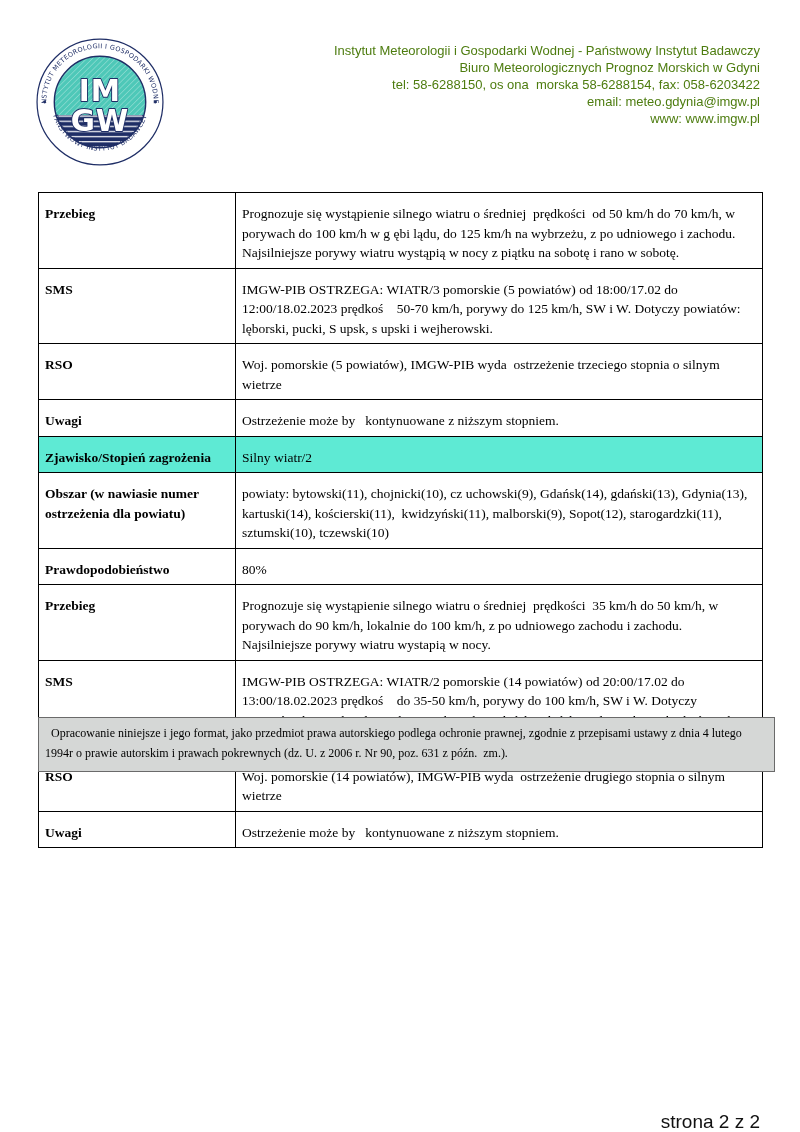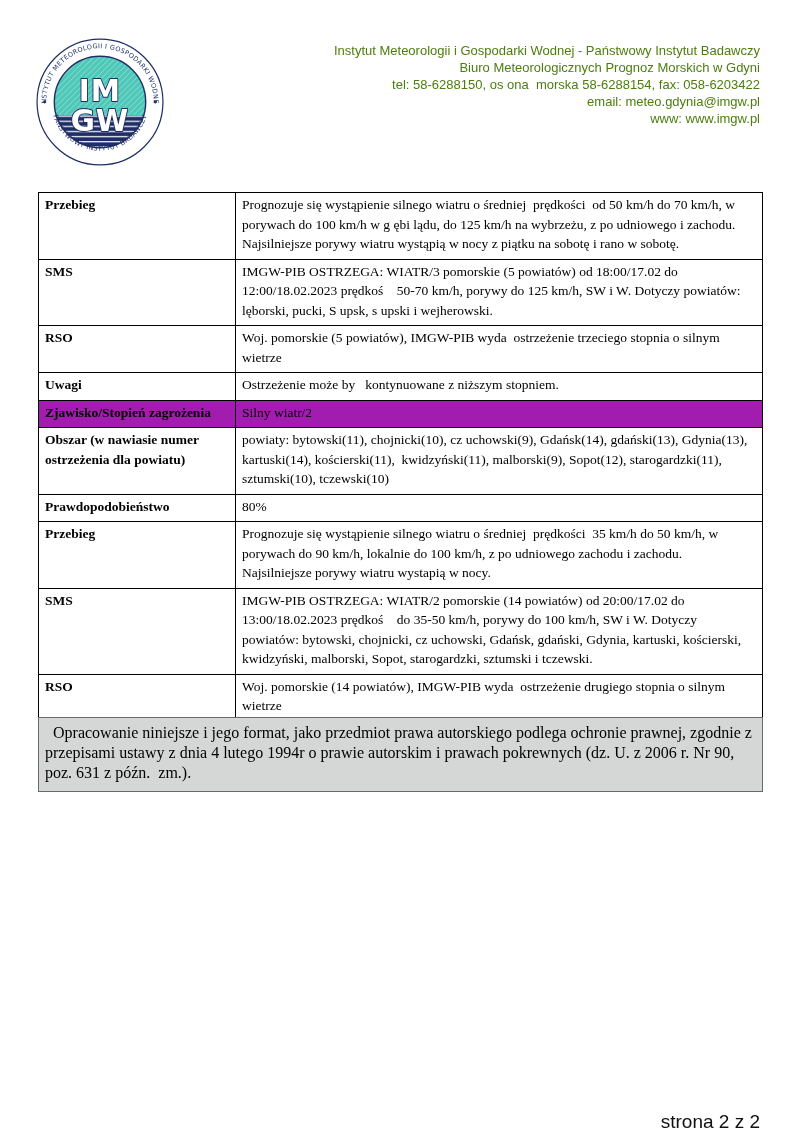--- a/index.html
+++ b/index.html
@@ -20,31 +20,31 @@
   .header-text .hline { white-space:pre; }
   .header-text .hline.bold { font-weight:normal; }
 
   
   table.warning {
     position:absolute; top:192px; left:38px; width:725px;
     border-collapse:collapse; table-layout:fixed;
     font-size:13.5px; line-height:19.5px;
   }
   table.warning td {
-    border:1px solid #000; vertical-align:top; padding:2px 8px 5px 6px;
+    border:1px solid #000; vertical-align:top; padding:11px 8px 5px 6px;
   }
   td.label { width:182px; font-weight:bold; }
   td.value { white-space:pre-wrap; }
-  tr.highlight td { background:#a21caf; }
+  tr.highlight td { background:#5eead4; }
 
   
   .copyright {
     position:absolute; top:717px; left:38px; width:711px;
     background:#d5d7d6; border:1px solid #6a6a6a;
-    padding:5px 6px 8px 6px; font-size:16px; line-height:20px;
+    padding:5px 18px 8px 6px; font-size:12px; line-height:20px;
   }
   .copyright p { margin:0; white-space:pre-wrap; }
 
   
   .page-num {
     position:absolute; top:1111px; right:40px;
     font-family:"Liberation Sans", sans-serif; font-size:19px; color:#111;
   }
 </style>
 </head>

